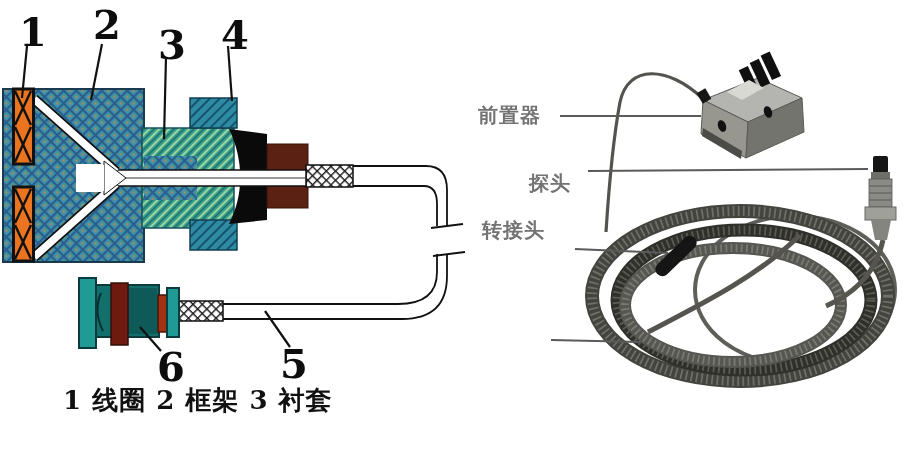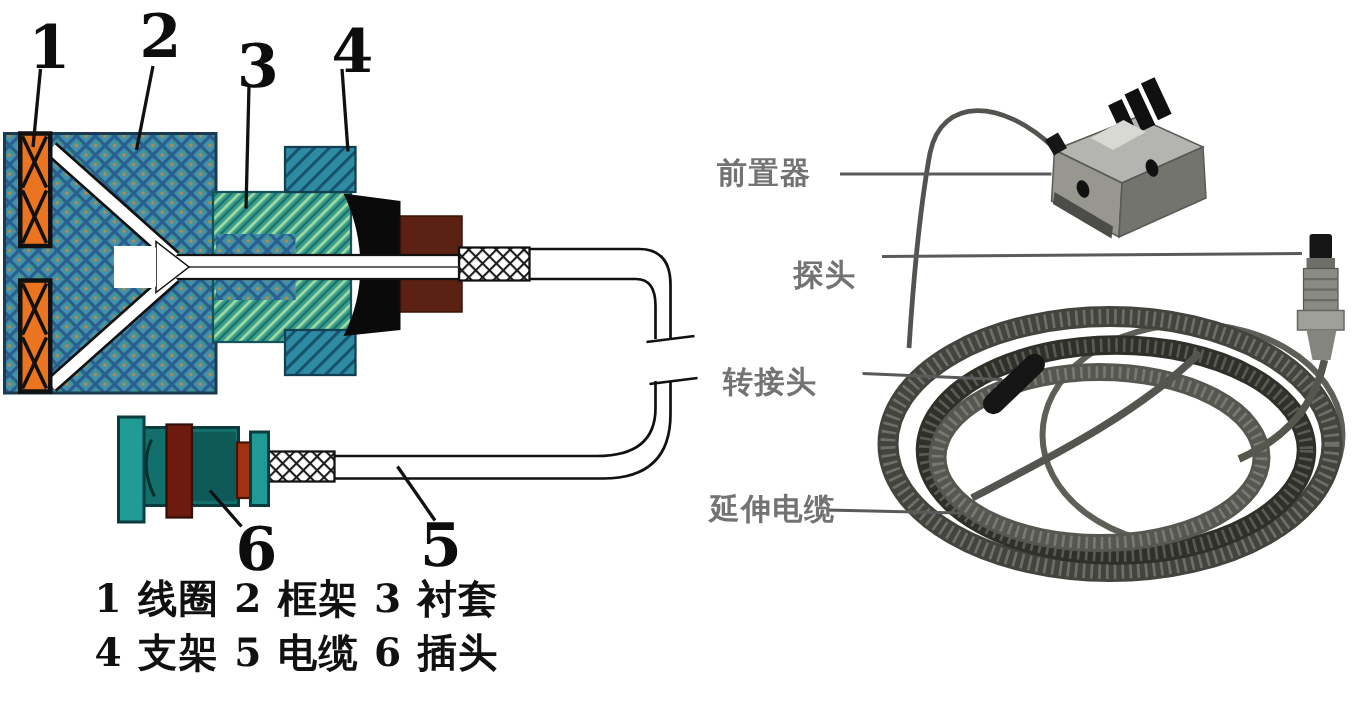--- a/index.html
+++ b/index.html
@@ -179,20 +179,18 @@
   </svg>
 
   <div class="pnum" style="left:19px;top:12px">1</div>
   <div class="pnum" style="left:93px;top:5px">2</div>
   <div class="pnum" style="left:158px;top:25px">3</div>
   <div class="pnum" style="left:221px;top:15px">4</div>
   <div class="pnum" style="left:280px;top:344px">5</div>
   <div class="pnum" style="left:157px;top:347px">6</div>
 
   <div class="caption" style="top:387px">1 线圈 2 框架 3 衬套</div>
-  <div class="caption" style="top:423px">4 支架 5 电缆 6 插头</div>
 
   <div class="photo-label" style="left:478px;top:104px">前置器</div>
   <div class="photo-label" style="left:529px;top:172px">探头</div>
-  <div class="photo-label" style="left:482px;top:243px">转接头</div>
-  <div class="photo-label" style="left:473px;top:328px">延伸电缆</div>
+  <div class="photo-label" style="left:482px;top:219px">转接头</div>
 
 </div>
 
 </body></html>

